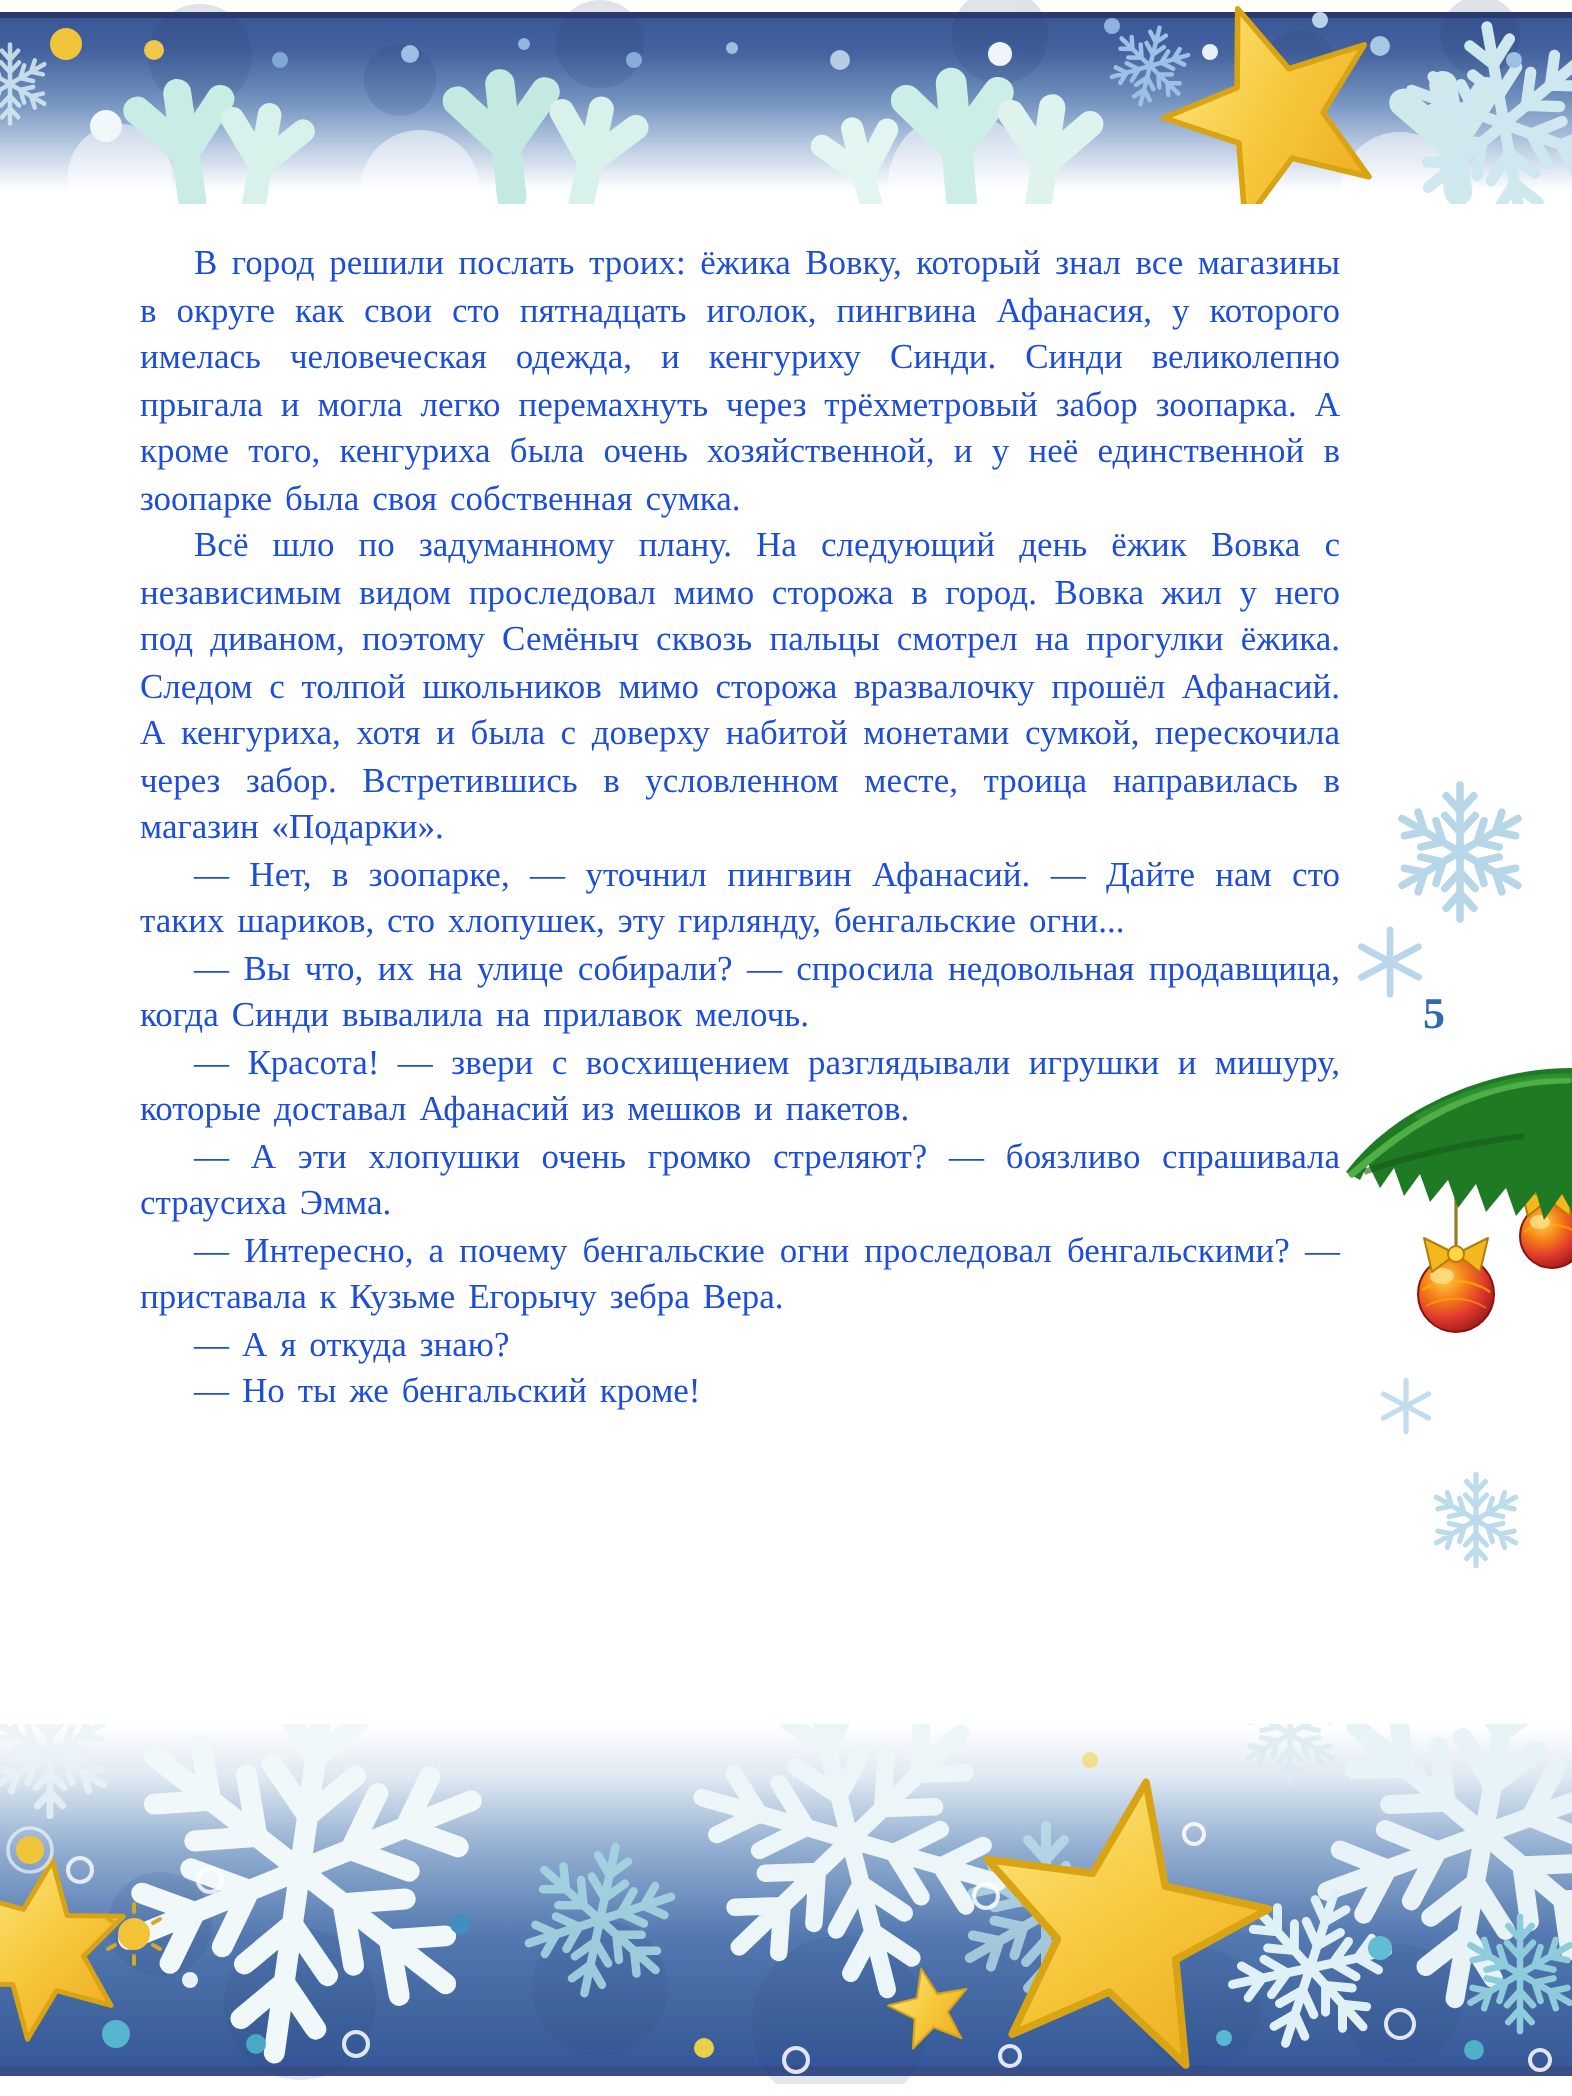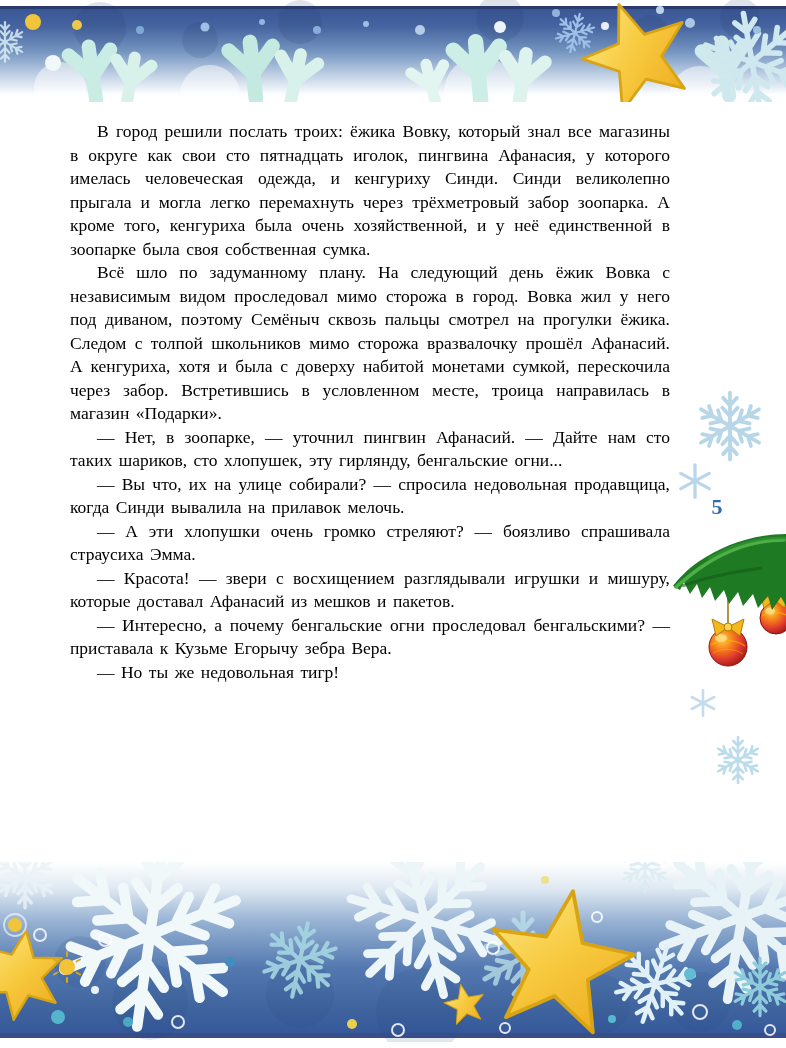--- a/index.html
+++ b/index.html
@@ -6,21 +6,21 @@
   body{
     width:786px;height:1048px;position:relative;overflow:hidden;
     background:#ffffff;
     font-family:"Liberation Serif","DejaVu Serif",serif;
   }
   .band{position:absolute;left:0;width:786px;display:block}
   #top-band{top:0;height:102px}
   #bottom-band{top:862px;height:180px}
   .story{
     position:absolute;left:70px;top:120px;width:600px;
-    color:#000000;font-size:17.5px;line-height:23.5px;
+    color:#1d4ed8;font-size:17.5px;line-height:23.5px;
     text-align:justify;z-index:2;
   }
   .para{margin:0;text-indent:27px;word-spacing:0.12em}
   .para.gap{}
   .pagenum{
     position:absolute;left:698px;top:494px;width:38px;text-align:center;
     color:#2f6cae;font-size:22px;font-weight:bold;z-index:2;
   }
   .deco{position:absolute;z-index:1}
   svg{display:block}
@@ -158,24 +158,25 @@
       <circle cx="690" cy="23" r="5" fill="#a9c6e4"></circle>
     <circle cx="757" cy="30" r="4" fill="#9cc0e0"></circle>
   </g>
 </svg>
 
 <div class="story">
   <p class="para">В город решили послать троих: ёжика Вовку, который знал все магазины в округе как свои сто пятнадцать иголок, пингвина Афанасия, у которого имелась человеческая одежда, и кенгуриху Синди. Синди великолепно прыгала и могла легко перемахнуть через трёхметровый забор зоопарка. А кроме того, кенгуриха была очень хозяйственной, и у неё единственной в зоопарке была своя собственная сумка.</p>
   <p class="para gap">Всё шло по задуманному плану. На следующий день ёжик Вовка с независимым видом проследовал мимо сторожа в город. Вовка жил у него под диваном, поэтому Семёныч сквозь пальцы смотрел на прогулки ёжика. Следом с толпой школьников мимо сторожа вразвалочку прошёл Афанасий. А кенгуриха, хотя и была с доверху набитой монетами сумкой, перескочила через забор. Встретившись в условленном месте, троица направилась в магазин «Подарки».</p>
   <p class="para">— Нет, в зоопарке, — уточнил пингвин Афанасий. — Дайте нам сто таких шариков, сто хлопушек, эту гирлянду, бенгальские огни...</p>
   <p class="para">— Вы что, их на улице собирали? — спросила недовольная продавщица, когда Синди вывалила на прилавок мелочь.</p>
+  <p class="para gap">— Красота! — звери с восхищением разглядывали игрушки и мишуру, которые доставал Афанасий из мешков и пакетов.</p>
   <p class="para">— А эти хлопушки очень громко стреляют? — боязливо спрашивала страусиха Эмма.</p>
-  <p class="para gap">— Красота! — звери с восхищением разглядывали игрушки и мишуру, которые доставал Афанасий из мешков и пакетов.</p>
   <p class="para">— Интересно, а почему бенгальские огни проследовал бенгальскими? — приставала к Кузьме Егорычу зебра Вера.</p>
-  <p class="para">— Но ты же недовольная тигр!</p>
+  <p class="para">— А я откуда знаю?</p>
+  <p class="para">— Но ты же бенгальский кроме!</p>
 </div>
 
 <svg class="deco" style="left:692px;top:388px" width="76" height="76" viewBox="-50 -50 100 100">
   <g color="#b7d7e9">
       <use href="#flake" x="-50" y="-50" width="100" height="100"></use>
     </g>
 </svg>
 <svg class="deco" style="left:676px;top:462px" width="38" height="38" viewBox="-20 -20 40 40">
   <g color="#b9d6ea">
       <use href="#spark" x="-20" y="-20" width="40" height="40"></use>

